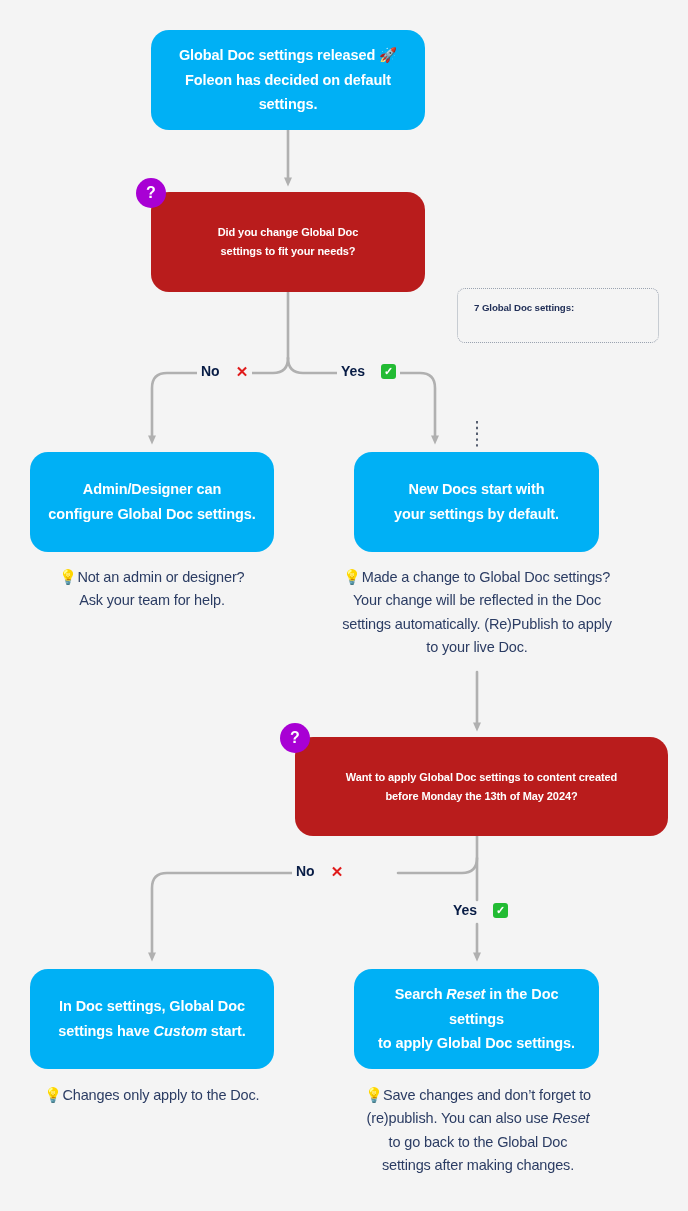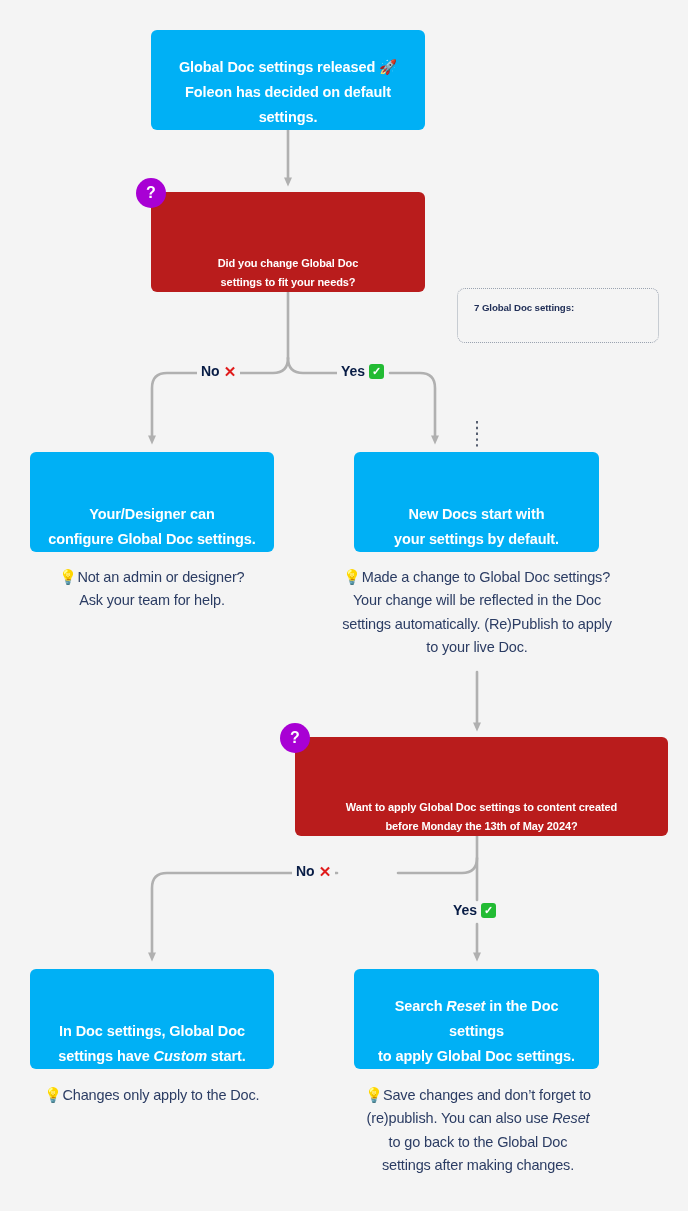--- a/index.html
+++ b/index.html
@@ -18,23 +18,23 @@
   }
   .edges {
     position: absolute;
     left: 0; top: 0;
     width: 688px; height: 1211px;
     pointer-events: none;
   }
   
   .node {
     position: absolute;
-    border-radius: 6px;
+    border-radius: 18px;
     display: flex;
-    align-items: flex-end;
+    align-items: center;
     justify-content: center;
     text-align: center;
   }
   .node-blue {
     background: #00b0f5;
     color: #ffffff;
     font-weight: bold;
     font-size: 14.5px;
     line-height: 1.72;
     letter-spacing: -0.1px;
@@ -99,21 +99,21 @@
 
   
   .branch-label {
     position: absolute;
     font-size: 14px;
     font-weight: bold;
     color: #081c45;
     white-space: nowrap;
     display: flex;
     align-items: center;
-    gap: 4px;
+    gap: 16px;
     background: #f4f4f4;
     padding: 0 4px;
     z-index: 4;
   }
   .mark { font-size: 15px; line-height: 1; }
   .mark-x { color: #e01b1b; font-weight: bold; }
   .mark-check {
     display: inline-block;
     width: 15px; height: 15px;
     background: #22bb33;
@@ -200,21 +200,21 @@
     <span>No</span>
     <span class="mark mark-x">✕</span>
   </div>
   <div class="branch-label" style="left:337px; top:363px;">
     <span>Yes</span>
     <span class="mark mark-check">✓</span>
   </div>
 
   <div class="node node-blue" style="left:30px; top:452px; width:244px; height:100px;">
     <div class="node-inner">
-      <div>Your/Designer can</div>
+      <div>Admin/Designer can</div>
       <div>configure Global Doc settings.</div>
     </div>
   </div>
 
   <div class="node node-blue" style="left:354px; top:452px; width:245px; height:100px;">
     <div class="node-inner">
       <div>New Docs start with</div>
       <div>your settings by default.</div>
     </div>
   </div>

